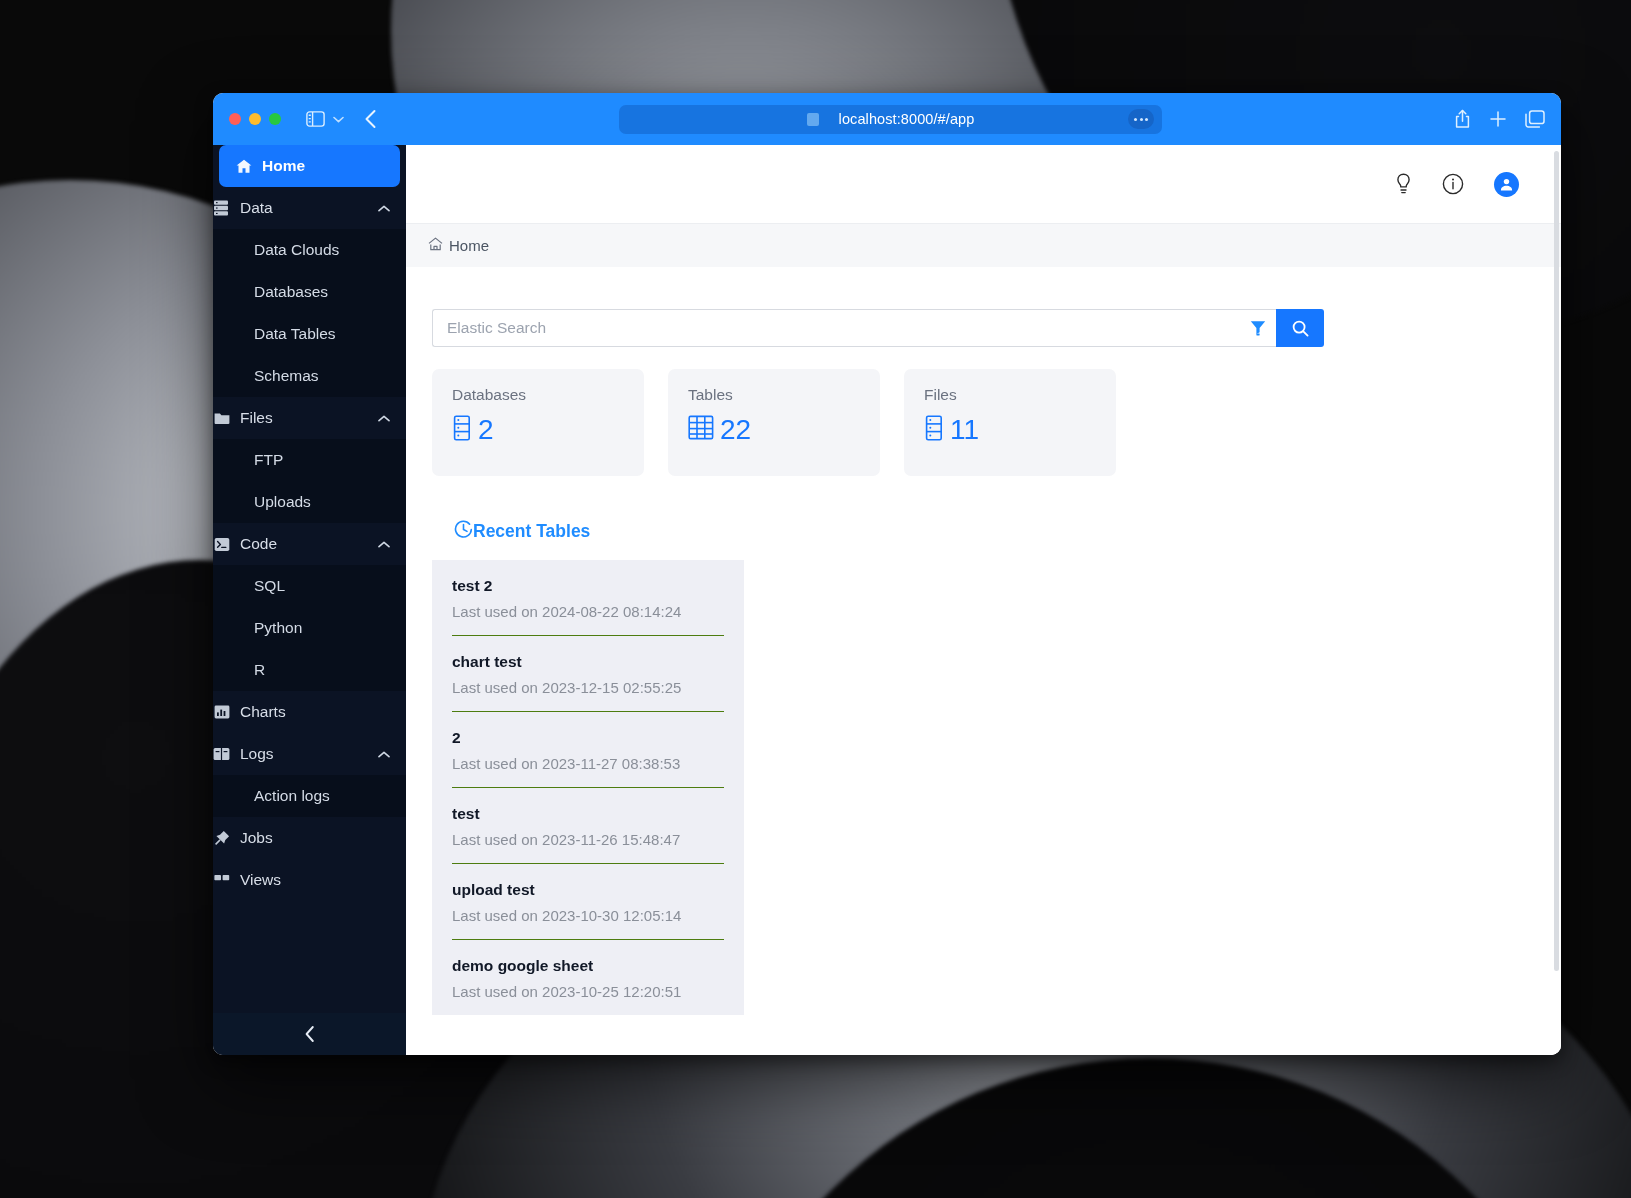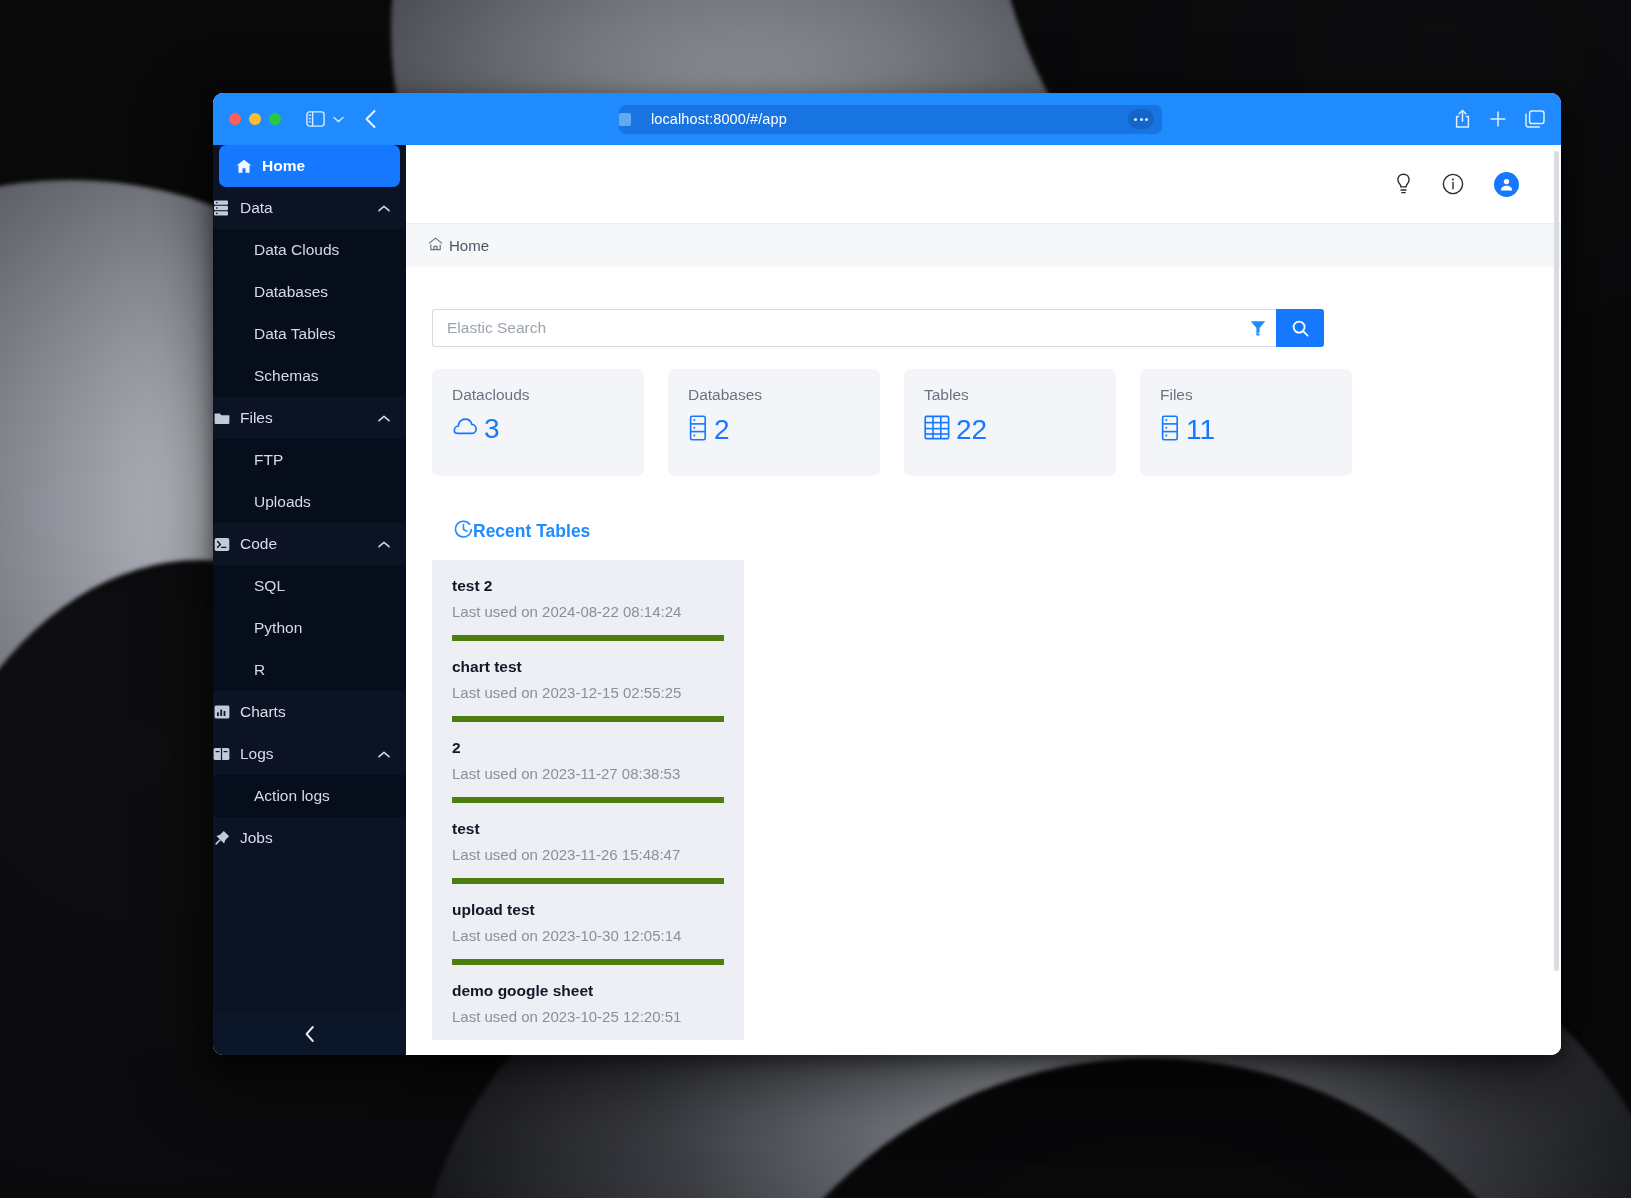--- a/index.html
+++ b/index.html
@@ -89,21 +89,21 @@
   #sidebar-toggle-btn { margin-left: 25px; }
   #toolbar-chevron-down { margin-left: 8px; font-size: 11px; color: #bfdfff; }
   #nav-back-btn { margin-left: 20px; }
 
   #url-bar {
     position: absolute;
     left: 406px; width: 543px;
     height: 29px;
     background: #1774e0;
     border-radius: 7px;
-    display: flex; align-items: center; 
+    display: flex; align-items: center; justify-content: center;
     gap: 20px;
     cursor: text;
   }
   #url-text {
     color: #ffffff;
     font-size: 14.5px;
     letter-spacing: .1px;
   }
   #url-favicon {
     width: 12px; height: 13px;
@@ -300,21 +300,21 @@
     font-size: 17.5px;
     font-weight: bold;
     color: #1f8cff;
   }
   #recent-tables-list {
     background: #eeeff5;
     padding: 0 20px;
   }
   .recent-item {
     padding: 17px 0 15px 0;
-    border-bottom: 6px solid #4d7c0f;
+    border-bottom: 1px solid #4d7c0f;
     cursor: pointer;
   }
   .recent-item:last-child { border-bottom: none; }
   .recent-name {
     font-size: 15.5px;
     font-weight: bold;
     color: #111827;
   }
   .recent-sub {
     font-size: 15px;
@@ -537,20 +537,29 @@
       <div class="nav-item">
         <span class="nav-ico">
           <svg width="16" height="16" viewBox="0 0 16 16" fill="#ccd4e0">
             <path d="M9.8.9 6 4.7 2.4 5.9l7.7 7.7 1.2-3.6 3.8-3.8z"></path>
             <line x1="6.1" y1="9.9" x2="1.6" y2="14.4" stroke="#ccd4e0" stroke-width="1.5"></line>
           </svg>
         </span>
         <span>Jobs</span>
       </div>
 
+      <div class="nav-item">
+        <span class="nav-ico">
+          <svg width="16" height="13" viewBox="0 0 16 13" fill="#ccd4e0">
+            <rect x="0.4" y="1" width="6.6" height="5.2" rx=".8"></rect>
+            <rect x="8.6" y="1" width="6.6" height="5.2" rx=".8"></rect>
+          </svg>
+        </span>
+        <span>Views</span>
+      </div>
 
       <div id="sidebar-collapse">
         <svg width="12" height="18" viewBox="0 0 12 18" fill="none" stroke="#e6ecf5" stroke-width="1.9" stroke-linecap="round" stroke-linejoin="round">
           <polyline points="8.8,2 2.6,9 8.8,16"></polyline>
         </svg>
       </div>
     </nav>
 
     <div id="main">
 
@@ -603,31 +612,20 @@
           <button id="search-submit-btn">
             <svg width="17" height="17" viewBox="0 0 17 17" fill="none" stroke="#ffffff" stroke-width="1.8" stroke-linecap="round">
               <circle cx="7.1" cy="7.1" r="5.5"></circle>
               <line x1="11.3" y1="11.3" x2="15.6" y2="15.6"></line>
             </svg>
           </button>
         </div>
 
         <div id="stat-cards">
 
-          <div class="stat-card">
-            <div class="stat-label">Dataclouds</div>
-            <div class="stat-value-row">
-              <span>
-                <svg width="26" height="20" viewBox="0 0 26 20" fill="none" stroke="#1677ff" stroke-width="1.7" stroke-linejoin="round">
-                  <path d="M6.2 16.4h13.3c2.6 0 4.6-2 4.6-4.5 0-2.4-1.9-4.4-4.3-4.5-.7-3-3.4-5.2-6.6-5.2-3.8 0-6.8 3-6.8 6.6v.2c-2.3.2-4.1 2.1-4.1 4.4 0 1.7 1.6 3 3.9 3z"></path>
-                </svg>
-              </span>
-              <span class="stat-value">3</span>
-            </div>
-          </div>
 
           <div class="stat-card">
             <div class="stat-label">Databases</div>
             <div class="stat-value-row">
               <span>
                 <svg width="20" height="26" viewBox="0 0 20 26" fill="none" stroke="#1677ff" stroke-width="1.6">
                   <rect x="2.6" y="1.2" width="14.6" height="23.6" rx="1.6"></rect>
                   <line x1="2.6" y1="8.9" x2="17.2" y2="8.9"></line>
                   <line x1="2.6" y1="16.6" x2="17.2" y2="16.6"></line>
                   <circle cx="6.3" cy="5" r="1" fill="#1677ff" stroke="none"></circle>

